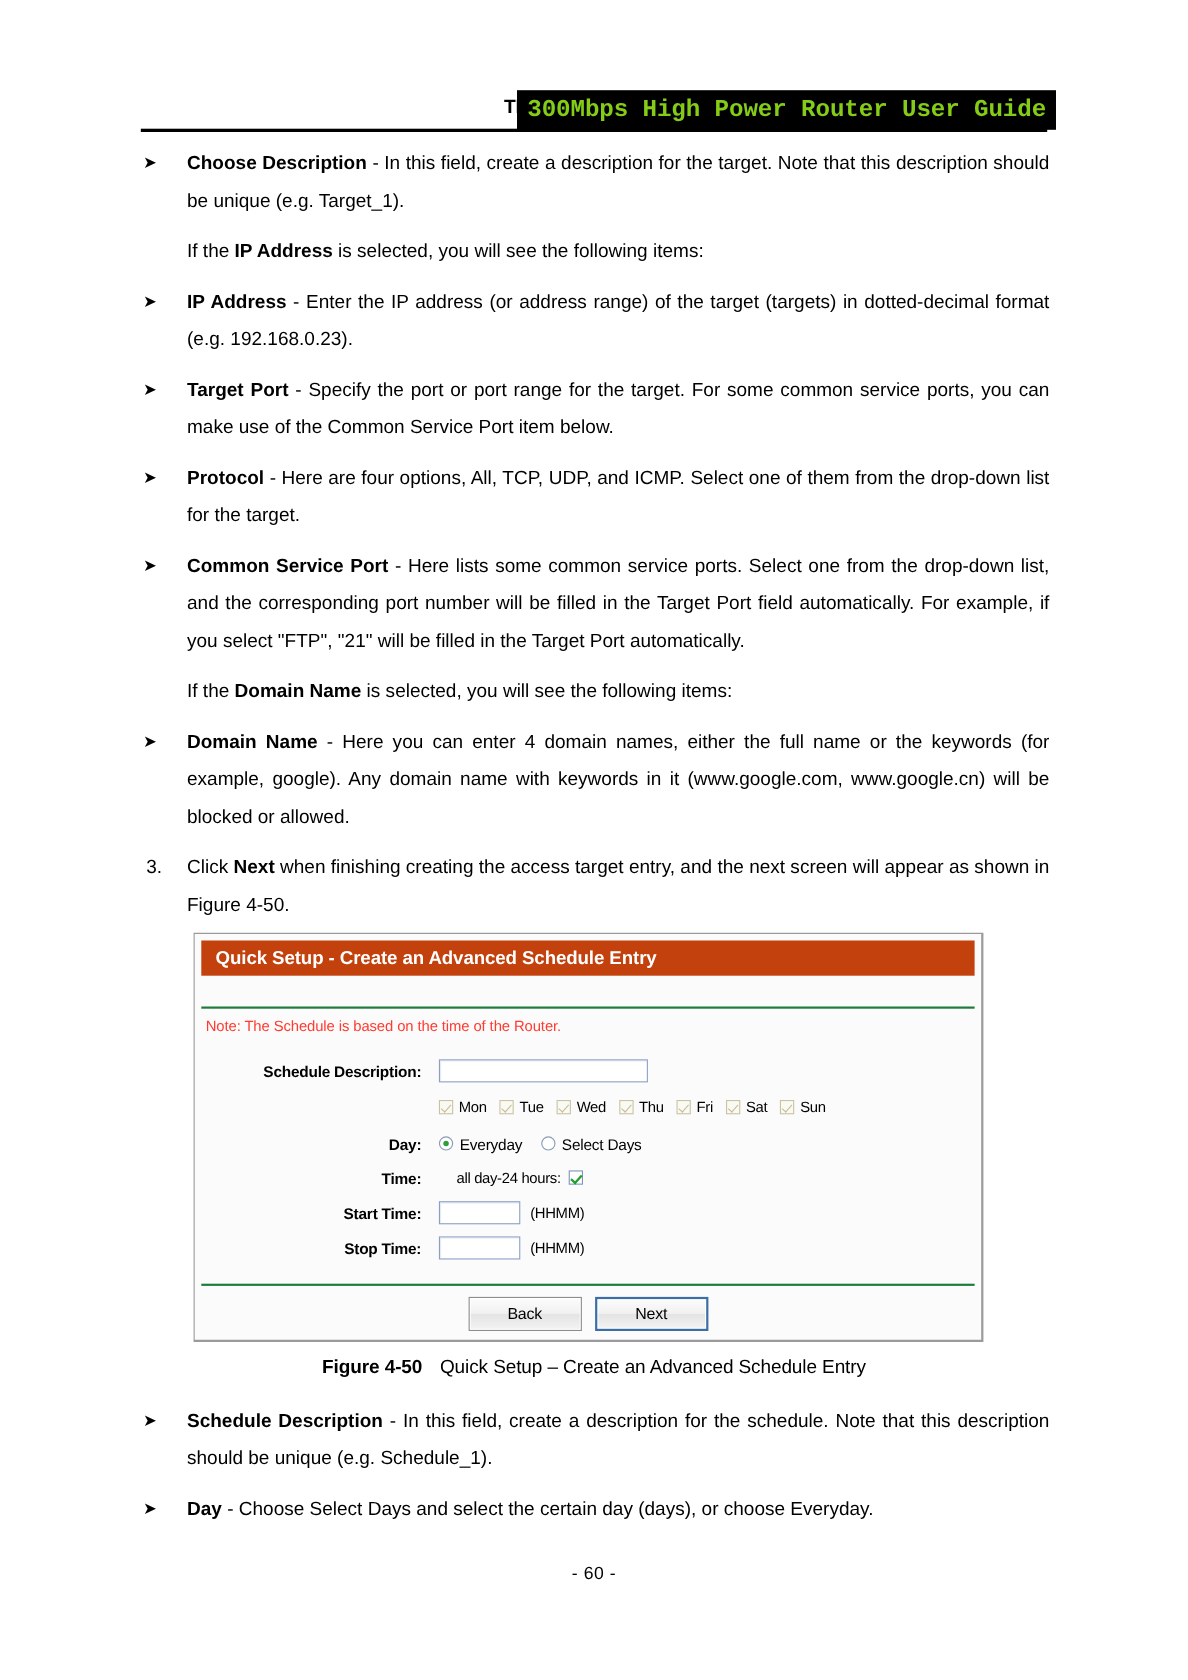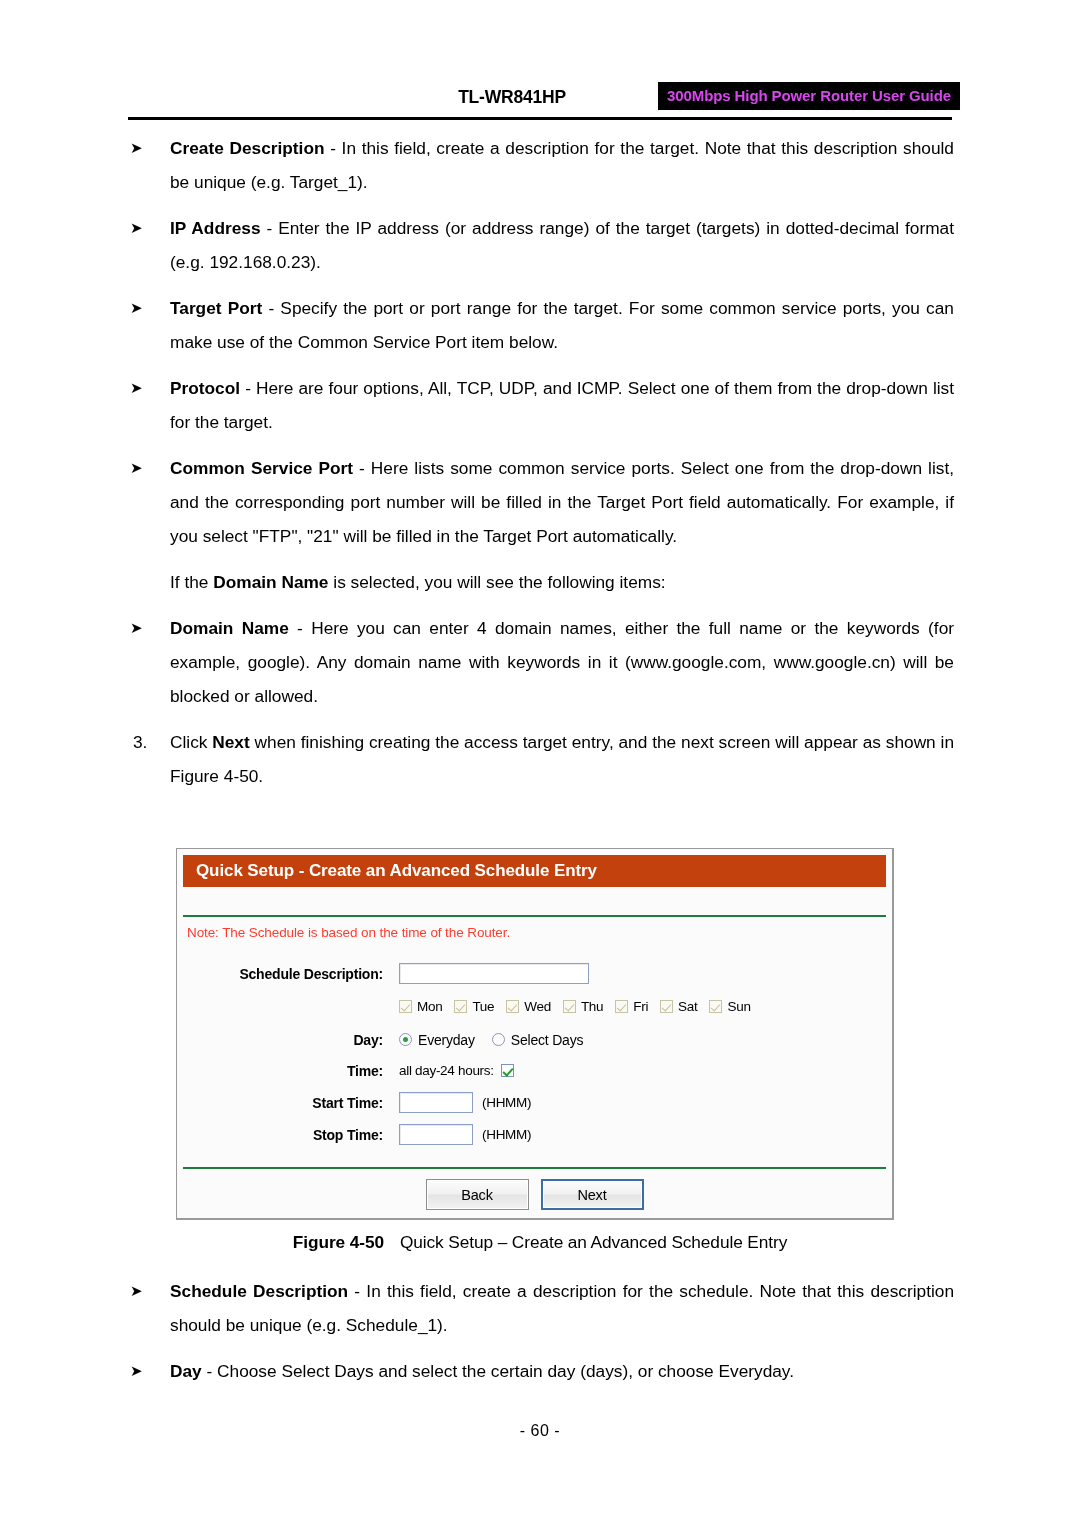--- a/index.html
+++ b/index.html
@@ -31,26 +31,27 @@
     font-size: 17.5px;
     font-weight: bold;
     letter-spacing: -0.2px;
     white-space: nowrap;
   }
   .hdr-band {
     position: absolute;
     right: 0;
     top: 0;
     background: #000000;
-    color: #d946ef;
-    font-size: 15px;
+    color: #84cc16;
+    font-size: 22px;
     font-weight: bold;
     padding: 5px 9px 6px 9px;
     letter-spacing: -0.1px;
     white-space: nowrap;
+    font-family: Liberation Mono, monospace;
   }
   .hdr-rule {
     position: absolute;
     left: 128px;
     top: 117px;
     width: 824px;
     height: 3px;
     background: #000000;
   }
 
@@ -319,23 +320,26 @@
 <div class="page-header">
   <span class="hdr-model">TL-WR841HP</span>
   <span class="hdr-band">300Mbps High Power Router User Guide</span>
 </div>
 <div class="hdr-rule"></div>
 
 <div class="content">
 
   <p class="para bullet">
     <span class="marker">➤</span>
-    <b>Create Description</b><span> - In this field, create a description for the target. Note that this description should be unique (e.g. Target_1).</span>
-  </p>
-
+    <b>Choose Description</b><span> - In this field, create a description for the target. Note that this description should be unique (e.g. Target_1).</span>
+  </p>
+
+  <p class="para plain">
+    <span>If the </span><b>IP Address</b><span> is selected, you will see the following items:</span>
+  </p>
 
   <p class="para bullet">
     <span class="marker">➤</span>
     <b>IP Address</b><span> - Enter the IP address (or address range) of the target (targets) in dotted-decimal format (e.g. 192.168.0.23).</span>
   </p>
 
   <p class="para bullet">
     <span class="marker">➤</span>
     <b>Target Port</b><span> - Specify the port or port range for the target. For some common service ports, you can make use of the Common Service Port item below.</span>
   </p>
@@ -429,21 +433,21 @@
               <span class="radio-lbl">Everyday</span>
             </div>
             <div class="radio-item">
               <span class="radio-dot"></span>
               <span class="radio-lbl">Select Days</span>
             </div>
           </div>
         </div>
       </div>
 
-      <div class="form-row" style="margin-bottom:7px;">
+      <div class="form-row" style="margin-bottom:7px;gap:16px;">
         <div class="form-label">Time:</div>
         <div class="form-field">
           <span class="day-lbl" style="margin-right:7px;">all day-24 hours:</span>
           <span class="chk on"></span>
         </div>
       </div>
 
       <div class="form-row" style="margin-bottom:7px;">
         <div class="form-label">Start Time:</div>
         <div class="form-field">

